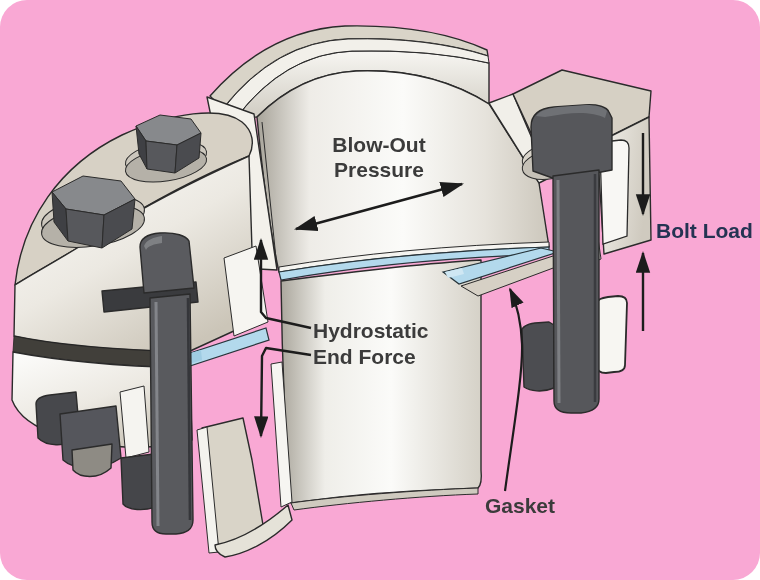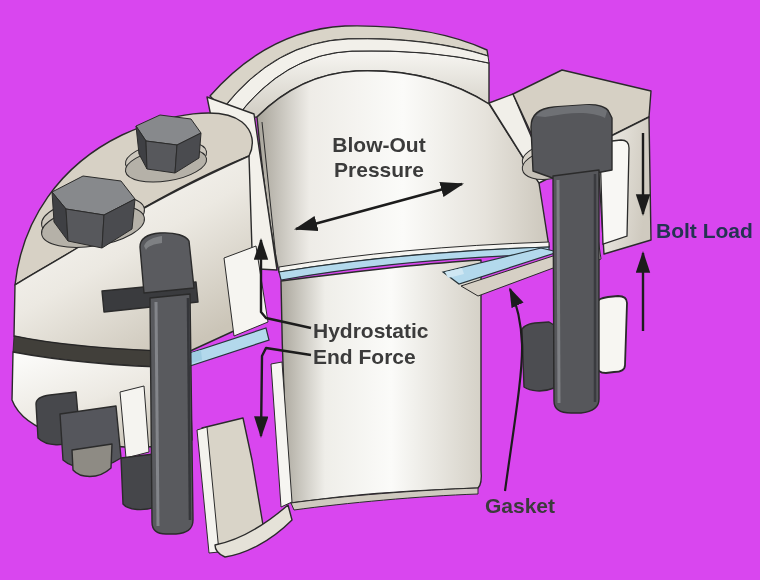--- a/index.html
+++ b/index.html
@@ -1,16 +1,16 @@
 <!DOCTYPE html>
 <html><head>
 <meta charset="utf-8">
 <style>
   html,body{margin:0;padding:0;background:#ffffff;}
-  #stage{width:760px;height:580px;position:relative;background:#d946ef;overflow:hidden;}
+  #stage{width:760px;height:580px;position:relative;background:#f9a8d4;overflow:hidden;border-radius:27px;}
   svg{display:block;}
   .ol{stroke:#2b2b2b;stroke-width:1.4;stroke-linejoin:round;stroke-linecap:round;}
   .thin{stroke:#2b2b2b;stroke-width:1;stroke-linejoin:round;}
   .arrow{stroke:#1c1c1c;stroke-width:2.4;fill:none;stroke-linejoin:round;}
   .lbl{font-family:"Liberation Sans",sans-serif;font-weight:700;font-size:21px;}
 </style>
 </head>
 <body>
 
 <div id="stage">

